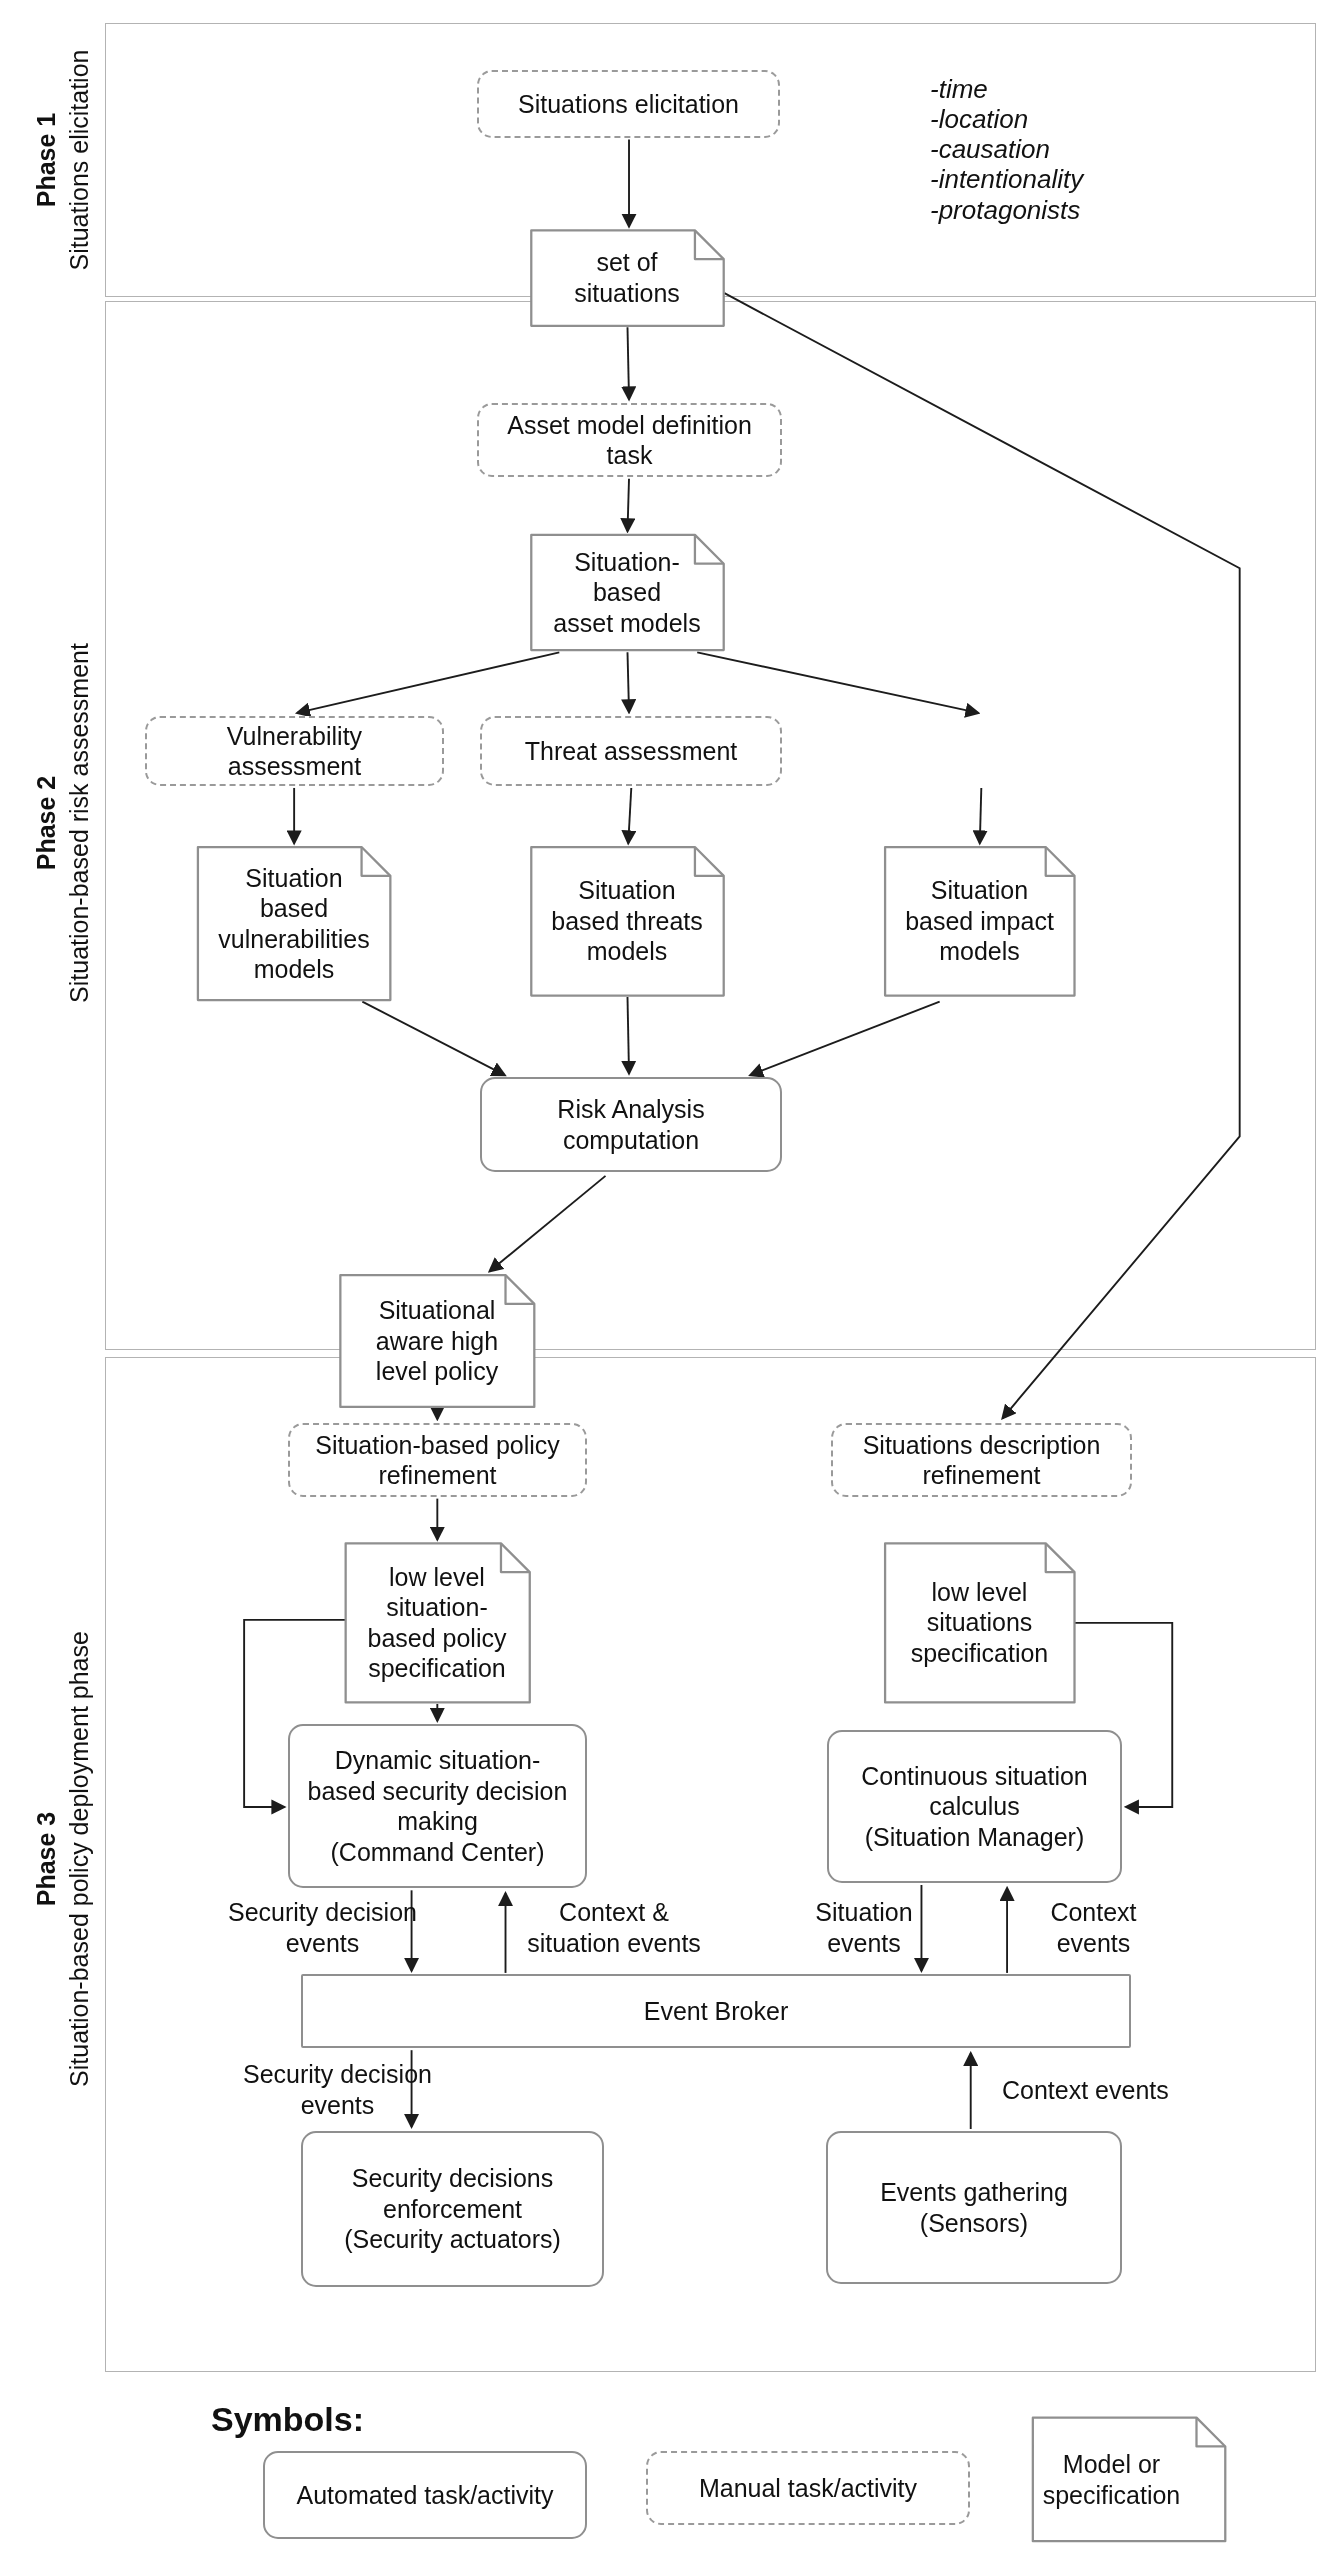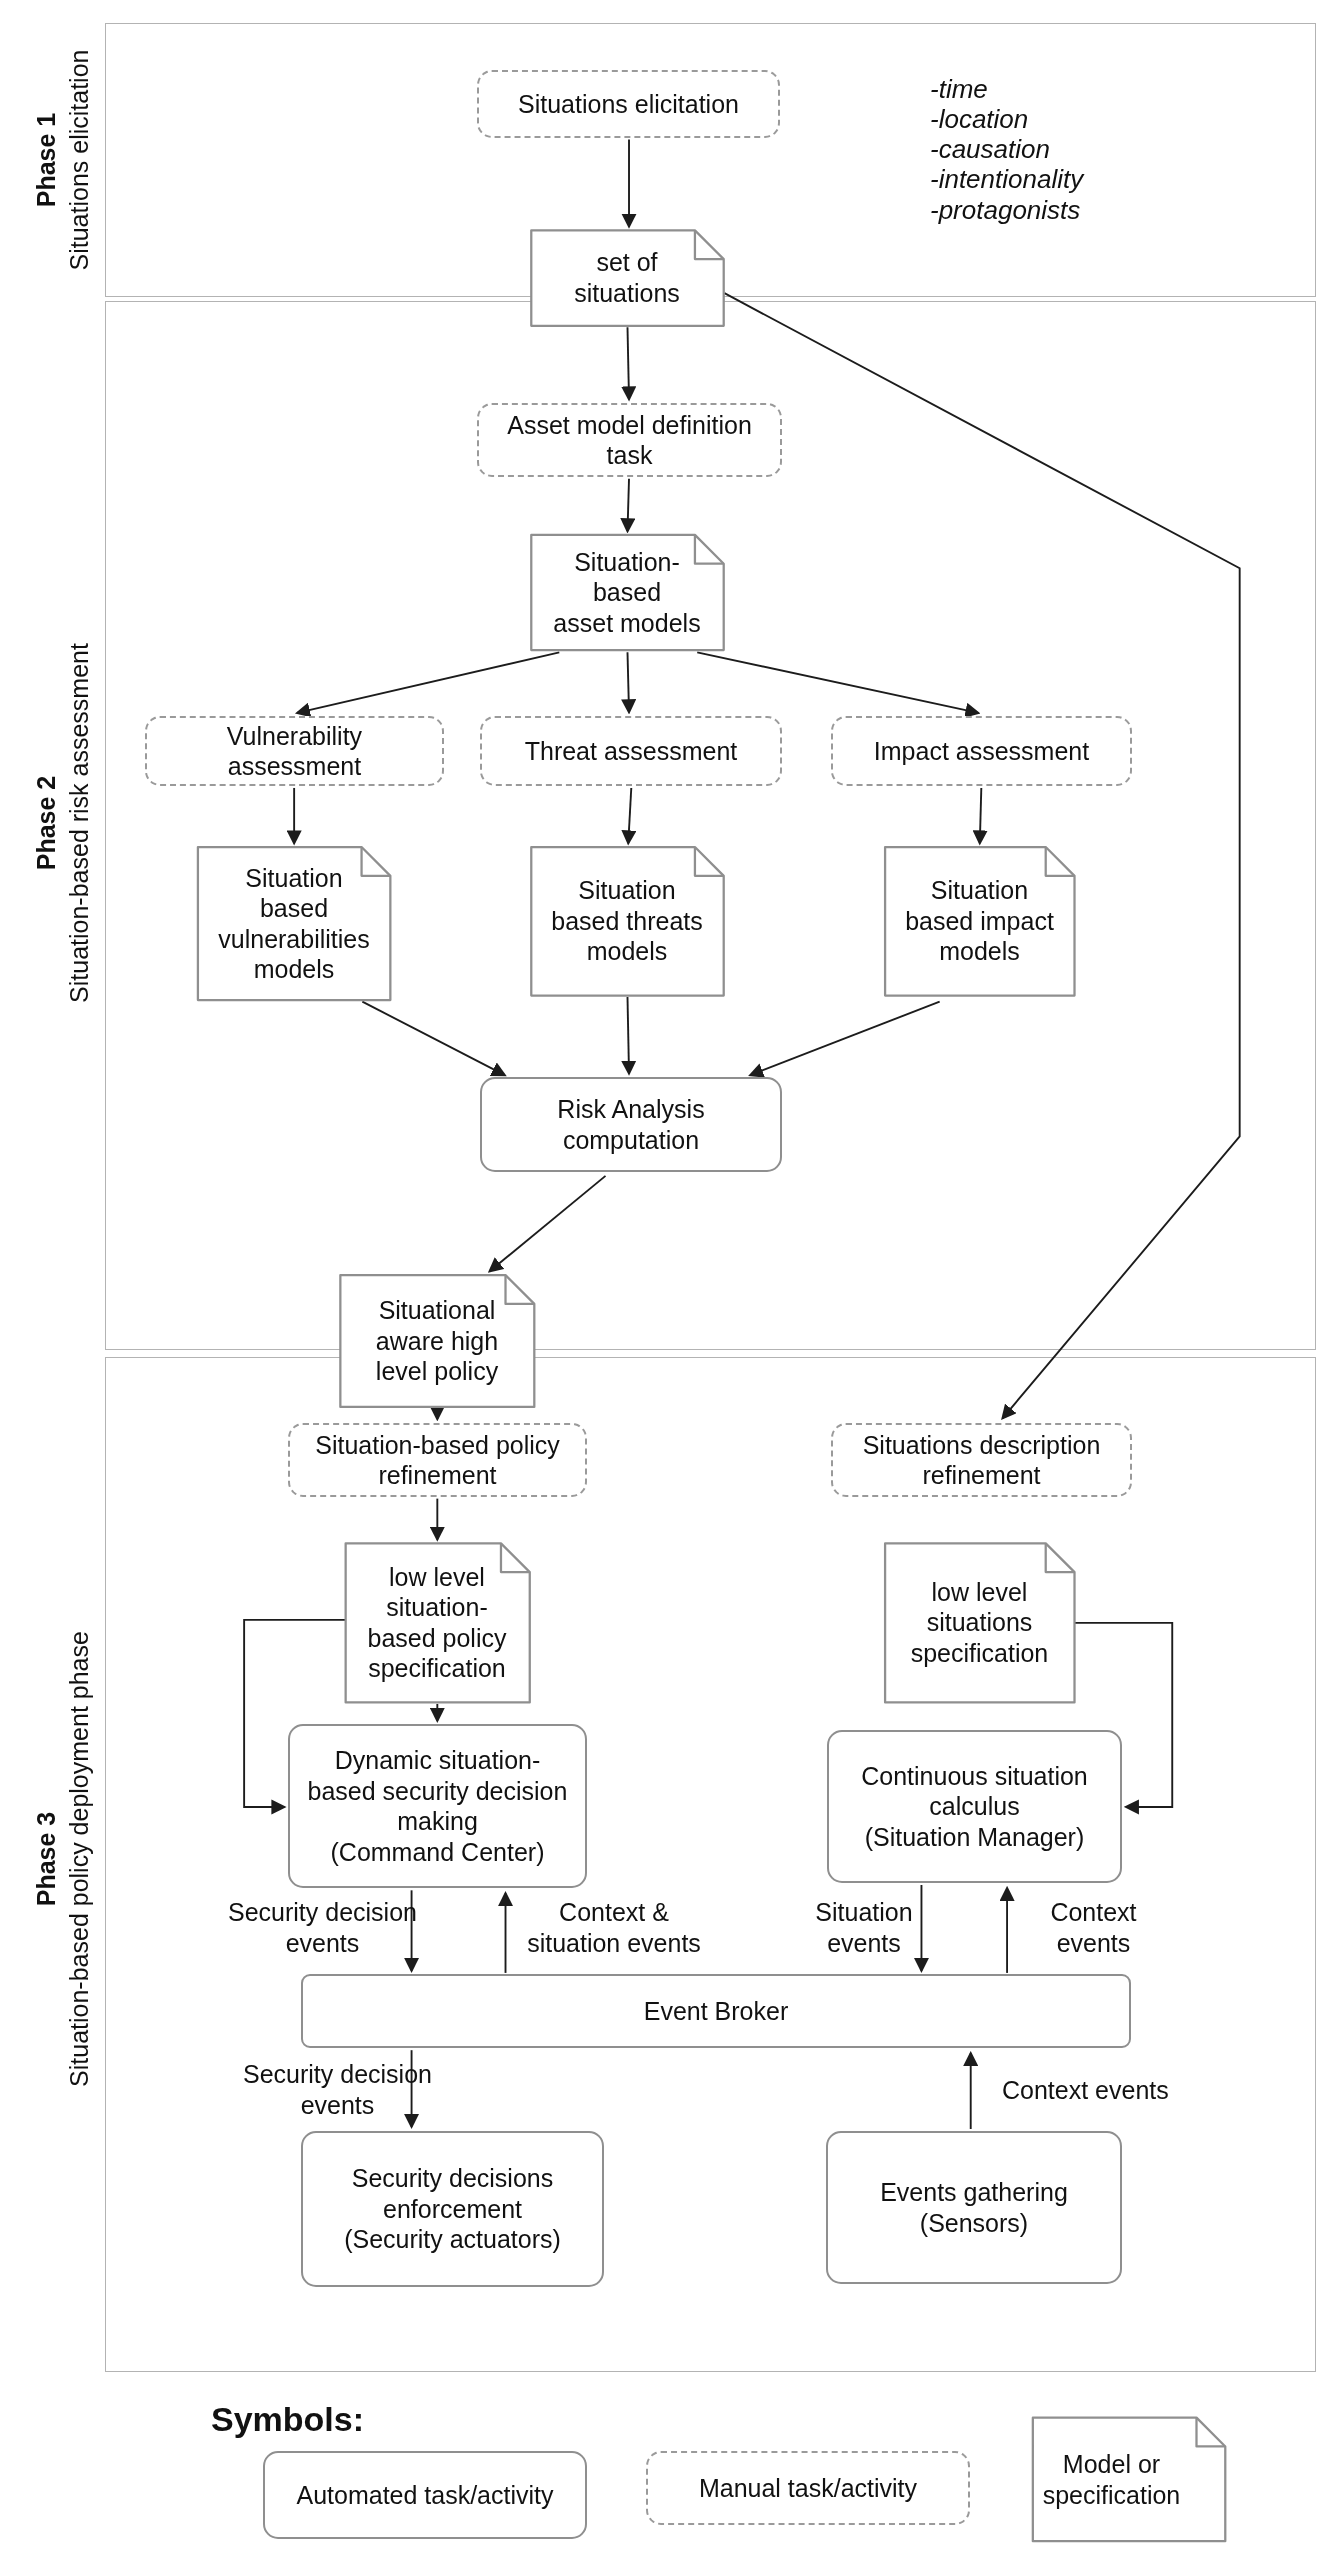--- a/index.html
+++ b/index.html
@@ -9,21 +9,21 @@
   }
   .frame{position:absolute;border:1.5px solid #b3b3b3;background:transparent;z-index:0;box-sizing:border-box;}
   #wires{position:absolute;left:0;top:0;z-index:1;pointer-events:none;}
   .node{
     position:absolute;display:flex;align-items:center;justify-content:center;
     text-align:center;font-size:25px;line-height:1.22;box-sizing:border-box;
     background:#ffffff;z-index:2;
   }
   .auto{border:2.3px solid #8f8f8f;border-radius:15px;}
   .manual{border:2.3px dashed #9a9a9a;border-radius:15px;}
-  .plain{border:2.3px solid #8f8f8f;border-radius:9px;}
+  .plain{border:2.3px solid #8f8f8f;border-radius:2px;}
   .docNode{background:transparent;border:none;}
   .txt{white-space:pre-line;}
   .flabel{
     position:absolute;display:flex;align-items:center;justify-content:center;
     text-align:center;white-space:pre-line;font-size:25px;line-height:1.25;z-index:3;margin-left:8px;
   }
   .flabel.leftalign{justify-content:flex-start;text-align:left;white-space:nowrap;}
   .notes{position:absolute;white-space:pre-line;font-size:26px;line-height:1.16;z-index:3;font-style:italic;}
   .phase-label{
     position:absolute;z-index:3;text-align:center;white-space:nowrap;
@@ -132,23 +132,20 @@
 based
 asset models</span>
   </div>
   <div class="node manual" style="left:145px;top:716px;width:299px;height:70px">
     <span class="txt">Vulnerability
 assessment</span>
   </div>
   <div class="node manual" style="left:480px;top:716px;width:302px;height:70px">
     <span class="txt">Threat assessment</span>
   </div>
-  <div class="node manual" style="left:831px;top:716px;width:301px;height:70px">
-    <span class="txt">Impact assessment</span>
-  </div>
   <div class="node docNode" style="left:198px;top:847px;width:192px;height:153px">
     <span class="txt">Situation
 based
 vulnerabilities
 models</span>
   </div>
   <div class="node docNode" style="left:531px;top:847px;width:192px;height:148px">
     <span class="txt">Situation
 based threats
 models</span>

